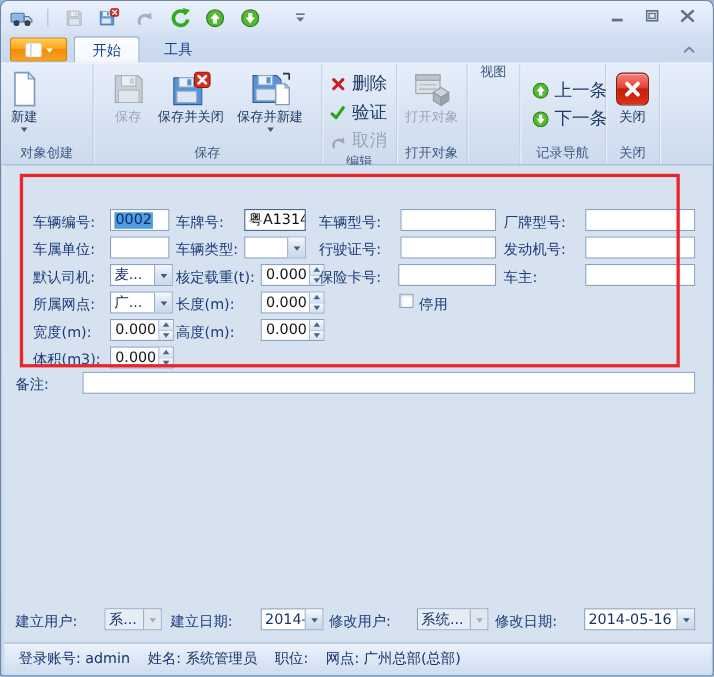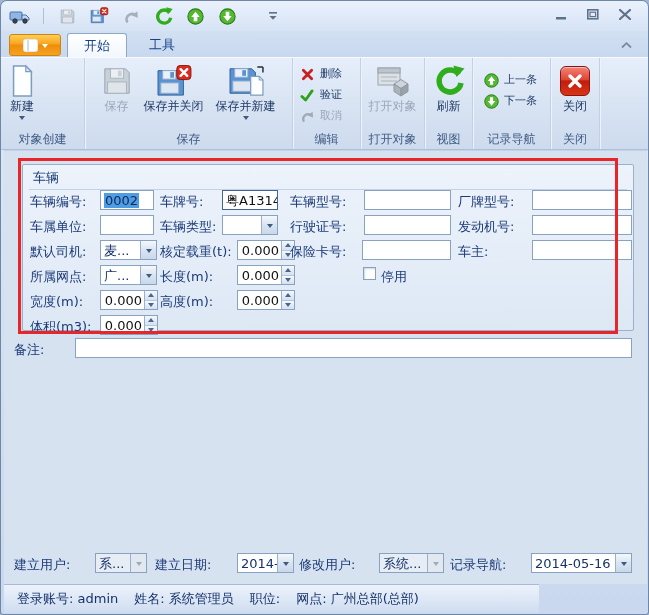--- a/index.html
+++ b/index.html
@@ -40,21 +40,21 @@
     border-right:1px solid #c1d0e4; box-shadow:1px 0 0 #edf3fb; flex:0 0 auto; }
   .rg-body { flex:1; display:flex; align-items:flex-start; padding:3px 2px 0 2px; }
   .rg-caption { height:17px; text-align:center; font-size:12px; color:#3f5a82; line-height:15px; }
   .bigbtn { display:flex; flex-direction:column; align-items:center; padding:2px 4px; border-radius:3px; }
   .bigbtn .bicon { height:36px; display:flex; align-items:center; justify-content:center; }
   .bigbtn .blabel { font-size:12px; color:#1f3a66; white-space:nowrap; line-height:15px; }
   .bigbtn.dis .blabel { color:#9aa7b8; }
   .dd-tri { width:0; height:0; border-left:3px solid transparent; border-right:3px solid transparent;
     border-top:4px solid #3f5a82; margin-top:2px; }
   .stack { display:flex; flex-direction:column; justify-content:flex-start; gap:3px; padding-top:4px; }
-  .smallbtn { display:flex; gap:5px; padding:1px 4px; font-size:11px; color:#1f3a66; white-space:nowrap; }
+  .smallbtn { display:flex; align-items:center; gap:5px; padding:1px 4px; font-size:16px; color:#1f3a66; white-space:nowrap; }
   .smallbtn.dis { color:#9aa7b8; }
   .icon16 { width:16px; height:16px; display:flex; align-items:center; justify-content:center; }
   .closebig { width:30px; height:30px; border-radius:6px; border:1px solid #87170c;
     background:linear-gradient(#f4837a,#e04433 45%,#c21d0c 50%,#da3417);
     display:flex; align-items:center; justify-content:center;
     box-shadow:inset 0 1px 0 rgba(255,255,255,.5); }
 
   
   .client { position:absolute; left:3px; top:149px; width:643px; height:434px;
     background:#d7e2f1; border-top:1px solid #c3d2e6; }
@@ -81,21 +81,21 @@
   .groupbox { position:absolute; left:18px; top:13px; width:612px; height:167px;
     background:linear-gradient(#edf3fb,#dde8f5); border:1px solid #9ab0cf; border-radius:2px; }
   .gb-title { position:absolute; left:10px; top:4px; font-size:13px; color:#1b3a78; }
   .gb-rule { position:absolute; left:6px; right:6px; top:24px; height:1px; background:#c2d2e6; }
   .red-rect { position:absolute; left:14px; top:7px; width:600px; height:176px;
     border:3px solid #e8262a; pointer-events:none; z-index:40; }
   .chk { position:absolute; width:13px; height:13px; background:#fff; border:1px solid #8aa0c0;
     box-shadow:inset 1px 1px 2px #c9d4e2; }
 
   
-  .statusbar { position:absolute; left:3px; top:583px; width:535px; height:29px;
+  .statusbar { position:absolute; left:3px; top:583px; width:643px; height:29px;
     background:linear-gradient(#ecf2fb,#cfddf0); border-top:1px solid #a7bbd6;
     display:flex; align-items:center; font-size:13px; color:#17336b; padding-left:13px; }
   .sb-seg { margin-right:16px; white-space:nowrap; }
   svg { display:block; }
 </style>
 </head>
 <body>
 
 <div class="window">
 
@@ -310,31 +310,20 @@
                 <polygon points="32,19 25,23.5 25,31 32,26.5" fill="#9aa2aa" stroke="#8f99a3"></polygon>
               </svg>
           </span>
           <span class="blabel">打开对象</span>
         </div>
       </div>
       <div class="rg-caption">打开对象</div>
     </div>
 
     <div class="rgroup" style="width:48px">
-      <div class="rg-body" style="justify-content:center">
-        <div class="bigbtn">
-          <span class="bicon">
-            <svg width="32" height="32" viewBox="0 0 32 32">
-                <path d="M26 9.5 A11 11 0 1 0 28 18" fill="none" stroke="#30ad1c" stroke-width="5.5"></path>
-                <polygon points="20.5,0.5 31.5,3.5 23.5,12" fill="#30ad1c"></polygon>
-              </svg>
-          </span>
-          <span class="blabel">刷新</span>
-        </div>
-      </div>
       <div class="rg-caption">视图</div>
     </div>
 
     <div class="rgroup" style="width:78px">
       <div class="rg-body">
         <div class="stack" style="padding-top:10px; padding-left:4px">
           <div class="smallbtn">
             <span class="icon16">
               <svg width="15" height="15" viewBox="0 0 16 16">
                   <circle cx="8" cy="8" r="7.2" fill="#55b832" stroke="#2b7d15"></circle>
@@ -370,24 +359,20 @@
           <span class="blabel">关闭</span>
         </div>
       </div>
       <div class="rg-caption">关闭</div>
     </div>
 
   </div>
 
   <div class="client">
 
-    <div class="groupbox">
-      <div class="gb-title">车辆</div>
-      <div class="gb-rule"></div>
-    </div>
     <div class="red-rect"></div>
 
     <div class="flabel" style="left:26px;top:42px">车辆编号:</div>
     <div class="tbox" style="left:96px;top:39px;width:54px"><span class="sel">0002</span></div>
     <div class="flabel" style="left:156px;top:42px">车牌号:</div>
     <div class="tbox focus" style="left:218px;top:39px;width:56px">粤A1314</div>
     <div class="flabel" style="left:286px;top:42px">车辆型号:</div>
     <div class="tbox" style="left:360px;top:39px;width:87px"></div>
     <div class="flabel" style="left:454px;top:42px">厂牌型号:</div>
     <div class="tbox" style="left:528px;top:39px;width:100px"></div>
@@ -507,21 +492,21 @@
           <span class="dd-tri"></span>
         </span>
     </div>
     <div class="flabel" style="left:295px;top:405px">修改用户:</div>
     <div class="combo dis" style="left:375px;top:402px;width:65px">
       <span class="combo-text">系统...</span>
       <span class="combo-btn">
           <span class="dd-tri"></span>
         </span>
     </div>
-    <div class="flabel" style="left:446px;top:405px">记录导航:</div>
+    <div class="flabel" style="left:446px;top:405px">修改日期:</div>
     <div class="combo" style="left:527px;top:402px;width:101px">
       <span class="combo-text">2014-05-16</span>
       <span class="combo-btn">
           <span class="dd-tri"></span>
         </span>
     </div>
 
   </div>
 
   <div class="statusbar">

